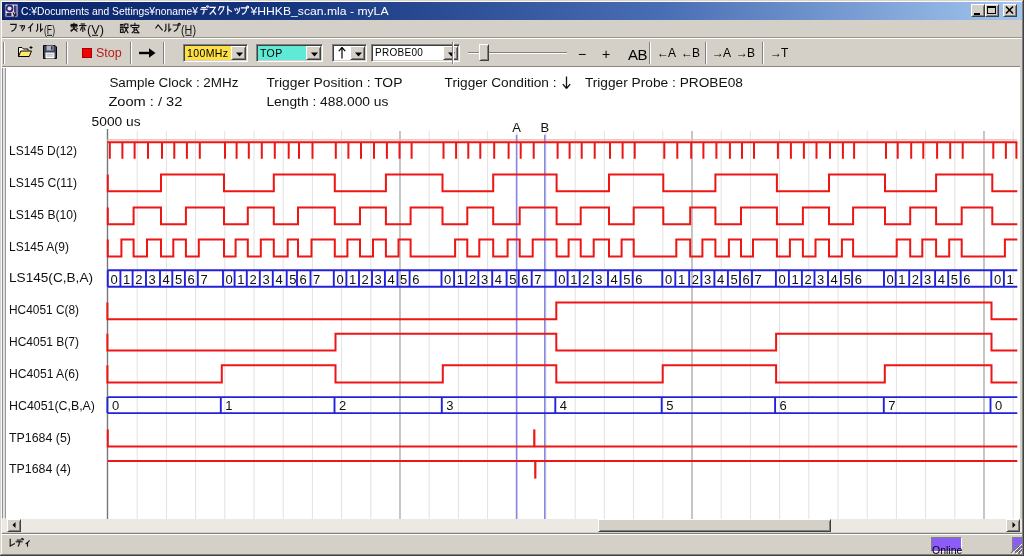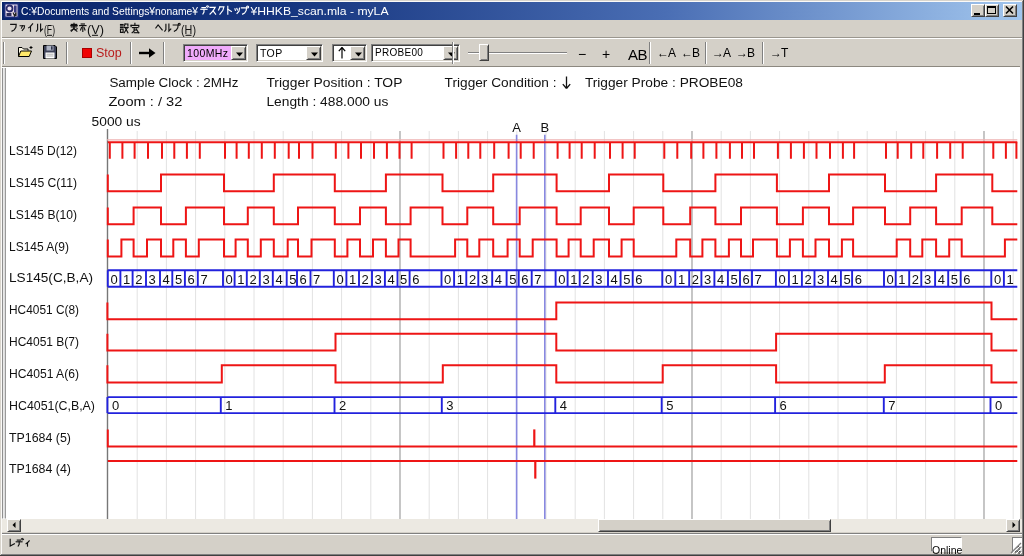--- a/index.html
+++ b/index.html
@@ -1,21 +1,21 @@
 <!DOCTYPE html>
 <html><head><meta charset="utf-8"><style>
 *{margin:0;padding:0;box-sizing:border-box}
 html,body{width:1024px;height:556px;overflow:hidden;font-family:"Liberation Sans",sans-serif;background:#d4d0c8}
 #win{position:absolute;left:0;top:0;width:1024px;height:556px;background:#d4d0c8}
 .bx{position:absolute;pointer-events:none}
 .sunken{border:1px solid;border-color:#808080 #fff #fff #808080;box-shadow:inset 1px 1px 0 #404040,inset -1px -1px 0 #d4d0c8}
 .raised{border:1px solid;border-color:#fff #404040 #404040 #fff;box-shadow:inset 1px 1px 0 #d4d0c8,inset -1px -1px 0 #808080}
 .raised>svg,.sunken>svg{display:block}
 .cell{position:absolute;top:537px;height:15px;border:1px solid;border-color:#808080 #fff #fff #808080;
- font-size:10.5px;color:#000;text-align:center;padding-top:6px;background:#ffffff}
+ font-size:10.5px;color:#000;text-align:center;padding-top:6px;background:#8b5cf6}
 #title{position:absolute;left:2px;top:2px;width:1020px;height:18px;
  background:linear-gradient(to right,#0a246a,#16357f 28%,#4a6eb4 65%,#a2c6ee)}
 #client{position:absolute;left:2px;top:67px;width:1018px;height:452px;background:#fff}
 svg text{font-family:"Liberation Sans",sans-serif}
 </style></head><body>
 <div id="win">
 <div id="title"></div>
 <div id="client"></div>
 <svg style="position:absolute;left:4px;top:3px" width="15" height="15" viewBox="0 0 15 15">
       <rect x="0" y="0" width="15" height="15" fill="#1a2a7a"></rect>
@@ -134,29 +134,29 @@
     <div style="position:absolute;left:82px;top:48px;width:10px;height:10px;background:#f00404;border:1px solid #a00"></div>
     <div style="position:absolute;left:96px;top:46px;font-size:12.5px;letter-spacing:0px;color:#b91c1c">Stop</div>
     <div style="position:absolute;left:130px;top:42px;width:1px;height:22px;background:#808080"></div>
     <div style="position:absolute;left:131px;top:42px;width:1px;height:22px;background:#fff"></div>
     <svg style="position:absolute;left:138px;top:47px" width="20" height="12" viewBox="0 0 20 12">
       <path d="M1,6 H12" stroke="#000" stroke-width="2.4"></path>
       <path d="M11,1.2 L17.5,6 L11,10.8 Z" fill="#000"></path>
     </svg>
     <div style="position:absolute;left:163px;top:42px;width:1px;height:22px;background:#808080"></div>
     <div style="position:absolute;left:164px;top:42px;width:1px;height:22px;background:#fff"></div>
-    <div class="sunken" style="position:absolute;left:183px;top:44px;width:65px;height:18px;background:#f0abfc">
+    <div class="sunken" style="position:absolute;left:183px;top:44px;width:65px;height:18px;background:#fde047">
       <div style="position:absolute;left:3px;top:2px;font-size:10.5px;letter-spacing:0.4px;font-family:'Liberation Sans',sans-serif;color:#000">100MHz</div>
       <div class="raised" style="position:absolute;right:1px;top:1px;width:15px;height:14px;background:#d4d0c8">
         <svg width="15" height="14" viewBox="0 0 15 14">
           <path d="M4,5.5 L11,5.5 L7.5,9.5 Z" fill="#000"></path>
         </svg>
       </div>
     </div>
-    <div class="sunken" style="position:absolute;left:256px;top:44px;width:67px;height:18px;background:#ffffff">
+    <div class="sunken" style="position:absolute;left:256px;top:44px;width:67px;height:18px;background:#5eead4">
       <div style="position:absolute;left:3px;top:2px;font-size:10.5px;letter-spacing:0.4px;font-family:'Liberation Sans',sans-serif;color:#000">TOP</div>
       <div class="raised" style="position:absolute;right:1px;top:1px;width:15px;height:14px;background:#d4d0c8">
         <svg width="15" height="14" viewBox="0 0 15 14">
           <path d="M4,5.5 L11,5.5 L7.5,9.5 Z" fill="#000"></path>
         </svg>
       </div>
     </div>
     <div class="sunken" style="position:absolute;left:332px;top:44px;width:35px;height:18px;background:#fff">
       <svg width="16" height="16" viewBox="0 0 16 16" style="position:absolute;left:1px;top:0">
         <path d="M8,13.5 V3.5 M8,2.5 L4.8,6.2 M8,2.5 L11.2,6.2" stroke="#000" stroke-width="1.2" fill="none"></path>

